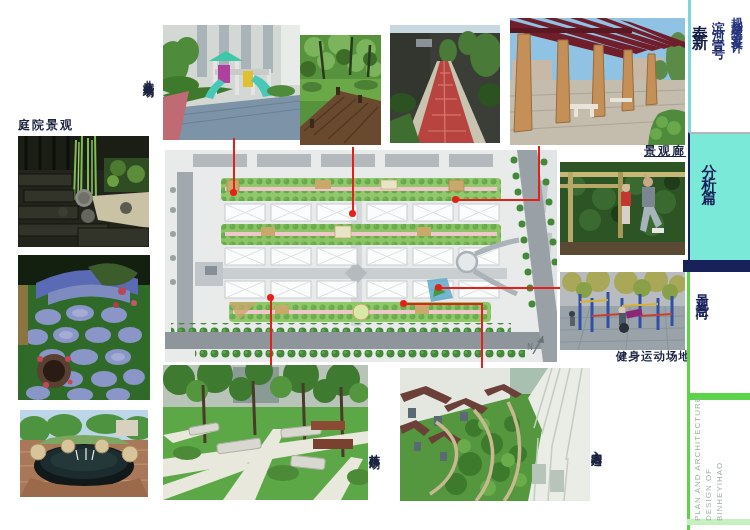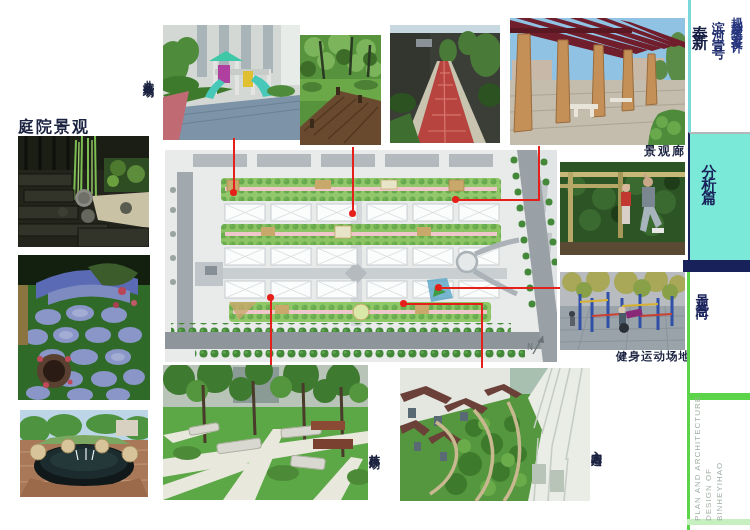--- a/index.html
+++ b/index.html
@@ -22,21 +22,21 @@
   #navy-bar{position:absolute;left:683px;top:260px;width:67px;height:12px;background:#18215a;}
   #footer-en{position:absolute;left:693px;top:521px;width:112px;transform:rotate(-90deg);
       transform-origin:0 0;color:#a0b0a4;font-size:8px;letter-spacing:1px;line-height:1.35;
       font-family:"Liberation Sans",sans-serif;white-space:nowrap;}
 </style>
 </head>
 <body>
 
 <div id="board">
 
-  <div class="lbl" style="left:18px;top:119px;font-size:16px;letter-spacing:2px;font-family:Liberation Serif, serif;">庭院景观</div>
+  <div class="lbl" style="left:18px;top:119px;font-size:12px;letter-spacing:2px;font-family:Liberation Serif, serif;">庭院景观</div>
 
   <div class="photo" style="left:18px;top:136px;width:131px;height:111px;">
     <svg viewBox="0 0 131 111" preserveAspectRatio="none">
       <rect width="131" height="111" fill="#23251d"></rect>
       <rect width="131" height="34" fill="#1a1e15"></rect>
       <g stroke="#0d100a" stroke-width="3">
           <line x1="8" y1="0" x2="8" y2="34"></line>
           <line x1="22" y1="0" x2="22" y2="34"></line>
           <line x1="36" y1="0" x2="36" y2="34"></line>
           <line x1="50" y1="0" x2="50" y2="34"></line>
@@ -301,21 +301,21 @@
         </g>
       <path d="M148 96 Q162 88 175 94 L175 127 L138 127 Q140 106 148 96 Z" fill="#4e8c3c"></path>
       <g fill="#6aa84c">
           <circle cx="152" cy="104" r="6"></circle>
           <circle cx="164" cy="110" r="7"></circle>
           <circle cx="146" cy="116" r="6"></circle>
         </g>
     </svg>
   </div>
 
-  <div class="lbl" style="left:642px;top:145px;width:44px;font-size:12px;letter-spacing:2px;text-align:right;">景观廊</div>
+  <div class="lbl" style="left:642px;top:145px;width:44px;font-size:12px;letter-spacing:2px;text-align:right;text-decoration:underline;">景观廊</div>
 
   <div class="photo" style="left:560px;top:162px;width:125px;height:93px;">
     <svg viewBox="0 0 125 93" preserveAspectRatio="none">
       <rect width="125" height="93" fill="#2c5424"></rect>
       <g fill="#3a6a30">
           <circle cx="16" cy="24" r="10"></circle>
           <circle cx="44" cy="36" r="12"></circle>
           <circle cx="76" cy="22" r="11"></circle>
           <circle cx="104" cy="40" r="12"></circle>
           <circle cx="30" cy="58" r="11"></circle>

